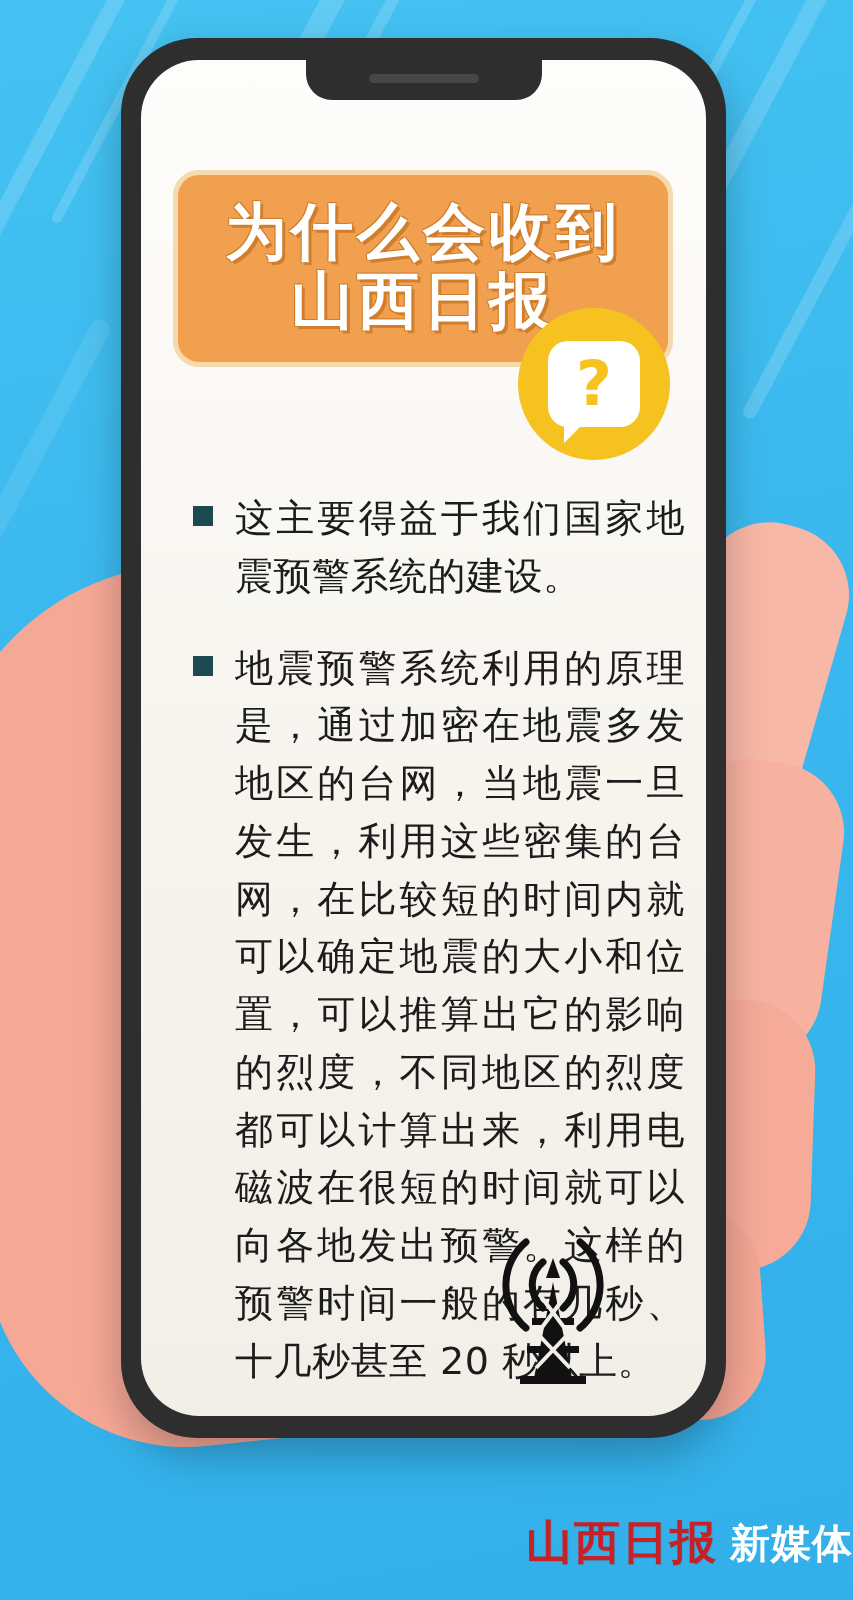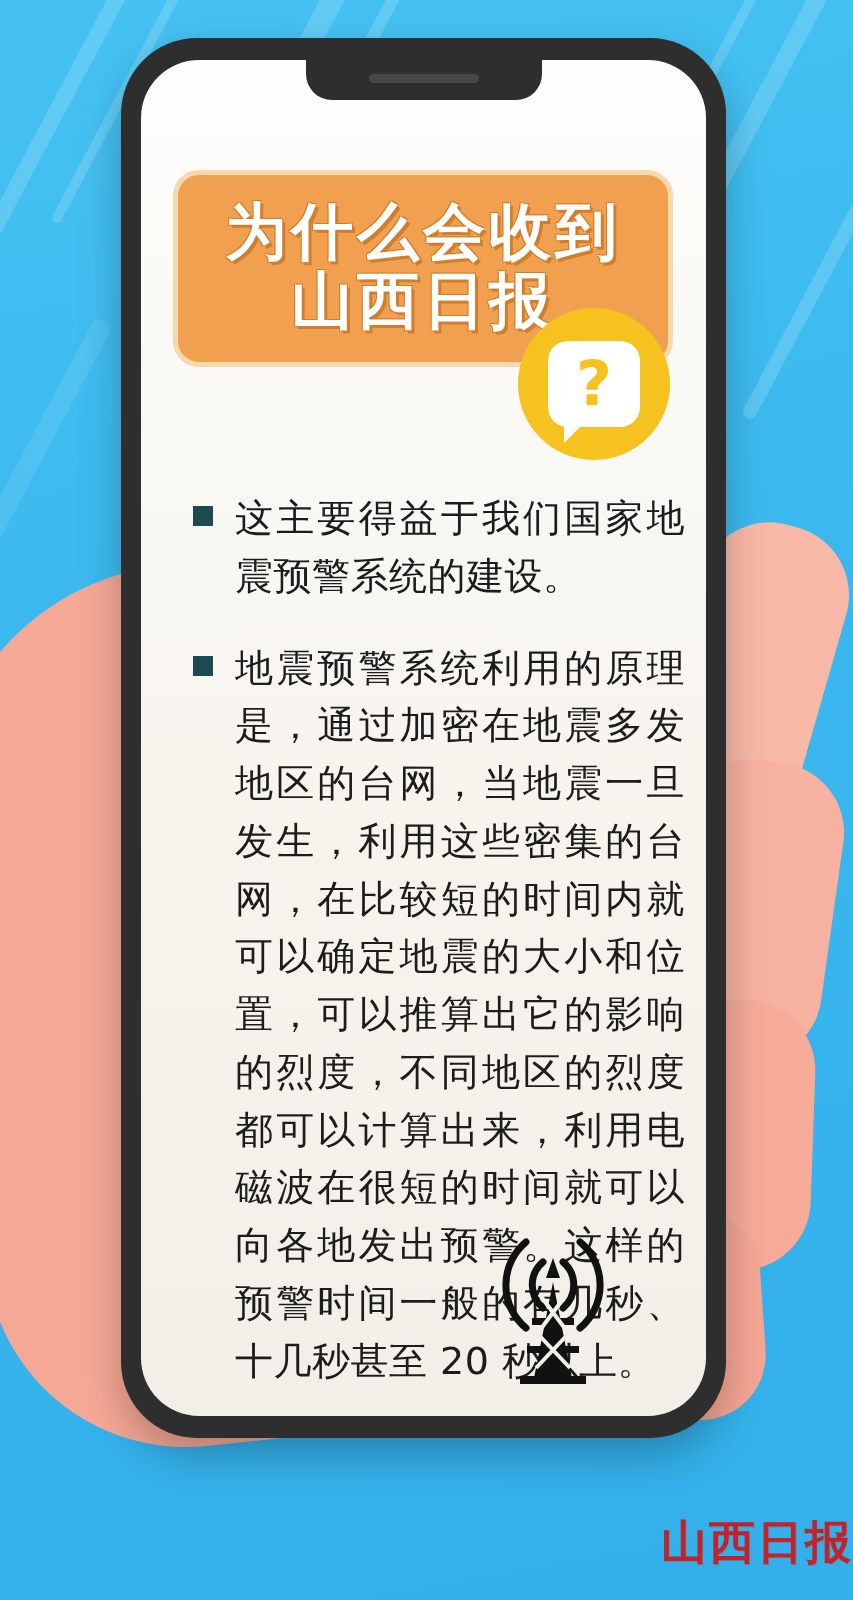--- a/index.html
+++ b/index.html
@@ -327,15 +327,16 @@
             <line x1="122" y1="132" x2="88" y2="168"></line>
           </g>
         </svg>
       </div>
 
     </div>
   </div>
 
   <div class="footer">
     <span class="footer-cn">山西日报</span>
+    <span class="footer-sub">新媒体</span>
   </div>
 
 </div>
 
 </body></html>

